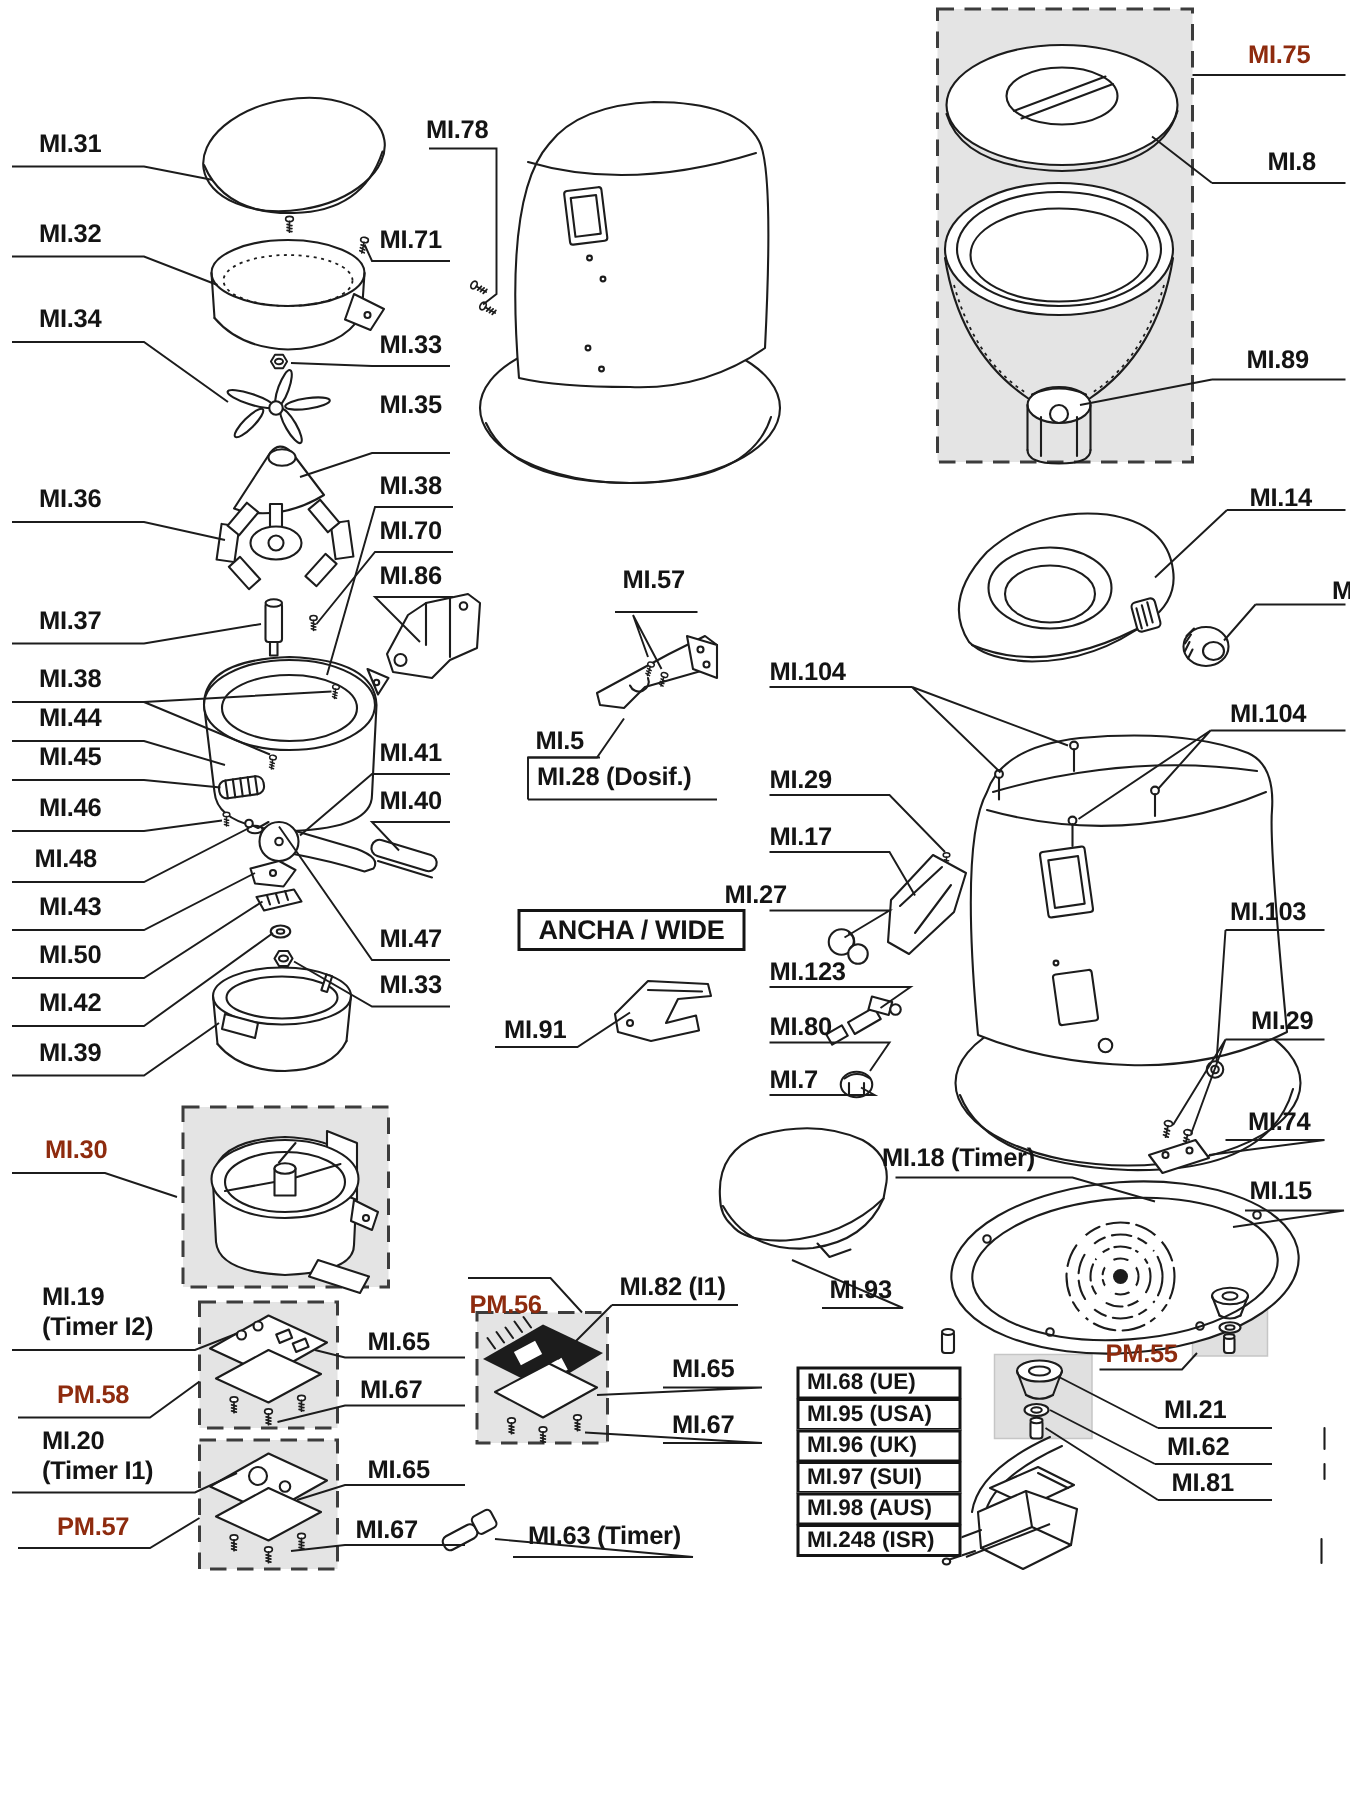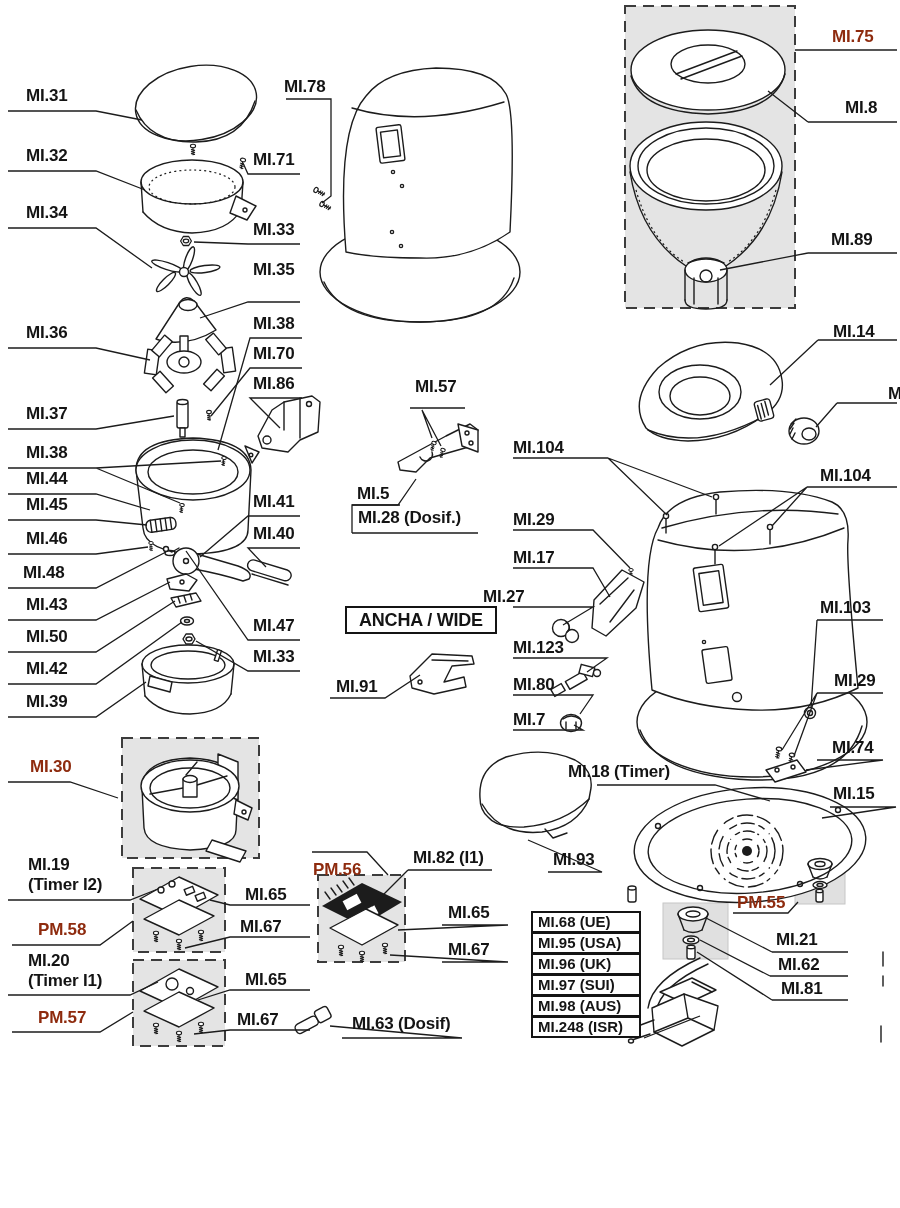--- a/index.html
+++ b/index.html
@@ -485,40 +485,40 @@
 <div class="lbl" style="left:253px;top:647px">MI.33</div>
 <div class="lbl" style="left:415px;top:377px">MI.57</div>
 <div class="lbl" style="left:357px;top:484px">MI.5</div>
 <div class="lbl" style="left:358px;top:508px">MI.28 (Dosif.)</div>
 <div class="lbl boxed" style="left:345px;top:606px">ANCHA / WIDE</div>
 <div class="lbl" style="left:336px;top:677px">MI.91</div>
 <div class="lbl red" style="left:313px;top:860px">PM.56</div>
 <div class="lbl" style="left:413px;top:848px">MI.82 (I1)</div>
 <div class="lbl" style="left:448px;top:903px">MI.65</div>
 <div class="lbl" style="left:448px;top:940px">MI.67</div>
-<div class="lbl" style="left:352px;top:1014px">MI.63 (Dosif)</div>
+<div class="lbl" style="left:352px;top:1014px">MI.63 (Timer)</div>
 <div class="lbl" style="left:553px;top:850px">MI.93</div>
 <div class="lbl red" style="left:832px;top:27px">MI.75</div>
 <div class="lbl" style="left:845px;top:98px">MI.8</div>
 <div class="lbl" style="left:831px;top:230px">MI.89</div>
 <div class="lbl" style="left:833px;top:322px">MI.14</div>
 <div class="lbl" style="left:888px;top:384px">MI.4</div>
 <div class="lbl" style="left:513px;top:438px">MI.104</div>
 <div class="lbl" style="left:820px;top:466px">MI.104</div>
 <div class="lbl" style="left:513px;top:510px">MI.29</div>
 <div class="lbl" style="left:513px;top:548px">MI.17</div>
 <div class="lbl" style="left:483px;top:587px">MI.27</div>
 <div class="lbl" style="left:513px;top:638px">MI.123</div>
 <div class="lbl" style="left:513px;top:675px">MI.80</div>
 <div class="lbl" style="left:513px;top:710px">MI.7</div>
 <div class="lbl" style="left:820px;top:598px">MI.103</div>
 <div class="lbl" style="left:834px;top:671px">MI.29</div>
 <div class="lbl" style="left:832px;top:738px">MI.74</div>
 <div class="lbl" style="left:833px;top:784px">MI.15</div>
-<div class="lbl" style="left:568px;top:762px">MI.18 (Timer)</div>
+<div class="lbl" style="left:588px;top:762px">MI.18 (Timer)</div>
 <div class="lbl red" style="left:737px;top:893px">PM.55</div>
 <div class="lbl" style="left:776px;top:930px">MI.21</div>
 <div class="lbl" style="left:778px;top:955px">MI.62</div>
 <div class="lbl" style="left:781px;top:979px">MI.81</div>
 
 <div class="trow" style="left:531px;top:911px">MI.68 (UE)</div>
 <div class="trow" style="left:531px;top:932px">MI.95 (USA)</div>
 <div class="trow" style="left:531px;top:953px">MI.96 (UK)</div>
 <div class="trow" style="left:531px;top:974px">MI.97 (SUI)</div>
 <div class="trow" style="left:531px;top:995px">MI.98 (AUS)</div>

